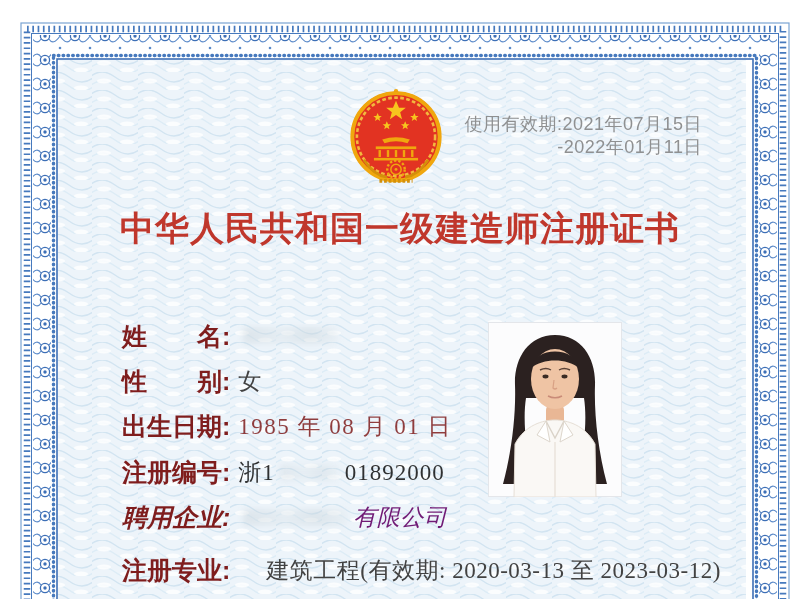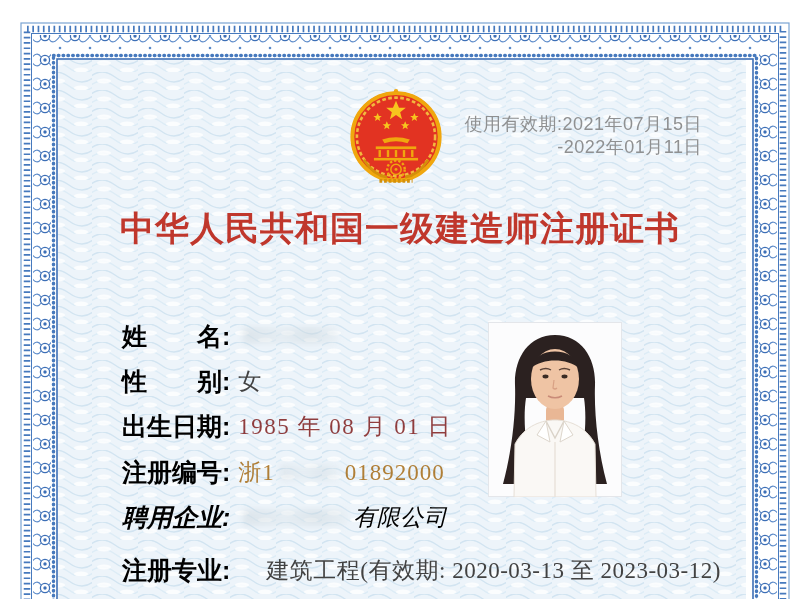--- a/index.html
+++ b/index.html
@@ -15,29 +15,29 @@
     letter-spacing:0.5px;
   }
   .title{
     position:absolute;left:0;top:206px;width:800px;text-align:center;
     font-size:34px;font-weight:800;color:#c0372c;letter-spacing:1px;
     font-family:"Liberation Sans","DejaVu Sans",sans-serif;
   }
   .row{position:absolute;left:122px;height:32px;display:flex;align-items:center;white-space:nowrap;}
   .r1{top:320px;}.r2{top:365px;}.r3{top:410px;}.r4{top:456px;}.r5{top:501px;font-style:italic;}.r6{top:554px;gap:28px;}
   .flabel{
-    font-size:25px;font-weight:700;color:#000000;letter-spacing:0px;
+    font-size:25px;font-weight:700;color:#7f1d1d;letter-spacing:0px;
   }
   .fvalue{
     margin-left:8px;font-family:"Liberation Serif","DejaVu Serif",serif;
     font-size:23px;color:#424242;letter-spacing:0.5px;
   }
   .faded{color:#7f1d1d;opacity:.85;filter:blur(.4px);letter-spacing:1.5px;}
-  .faded2{color:#a16207;opacity:.8;filter:blur(.5px);letter-spacing:1px;}
-  .dim{color:#000000;}
+  .faded2{color:#000000;opacity:.8;filter:blur(.5px);letter-spacing:1px;}
+  .dim{color:#701a75;}
   .smudge{
     display:inline-block;vertical-align:middle;height:17px;border-radius:3px;
     background:linear-gradient(90deg,#c7d2d9,#dde6ec 40%,#c9d5dc 70%,#e2eaef);
     filter:blur(3px);opacity:.45;margin:0 5px 4px 5px;
   }
   .w60{width:60px;}.w95{width:95px;}.w105{width:105px;}
   .emblem{position:absolute;left:348px;top:88px;}
   .photo{position:absolute;left:488px;top:322px;}
 </style>
 </head>

